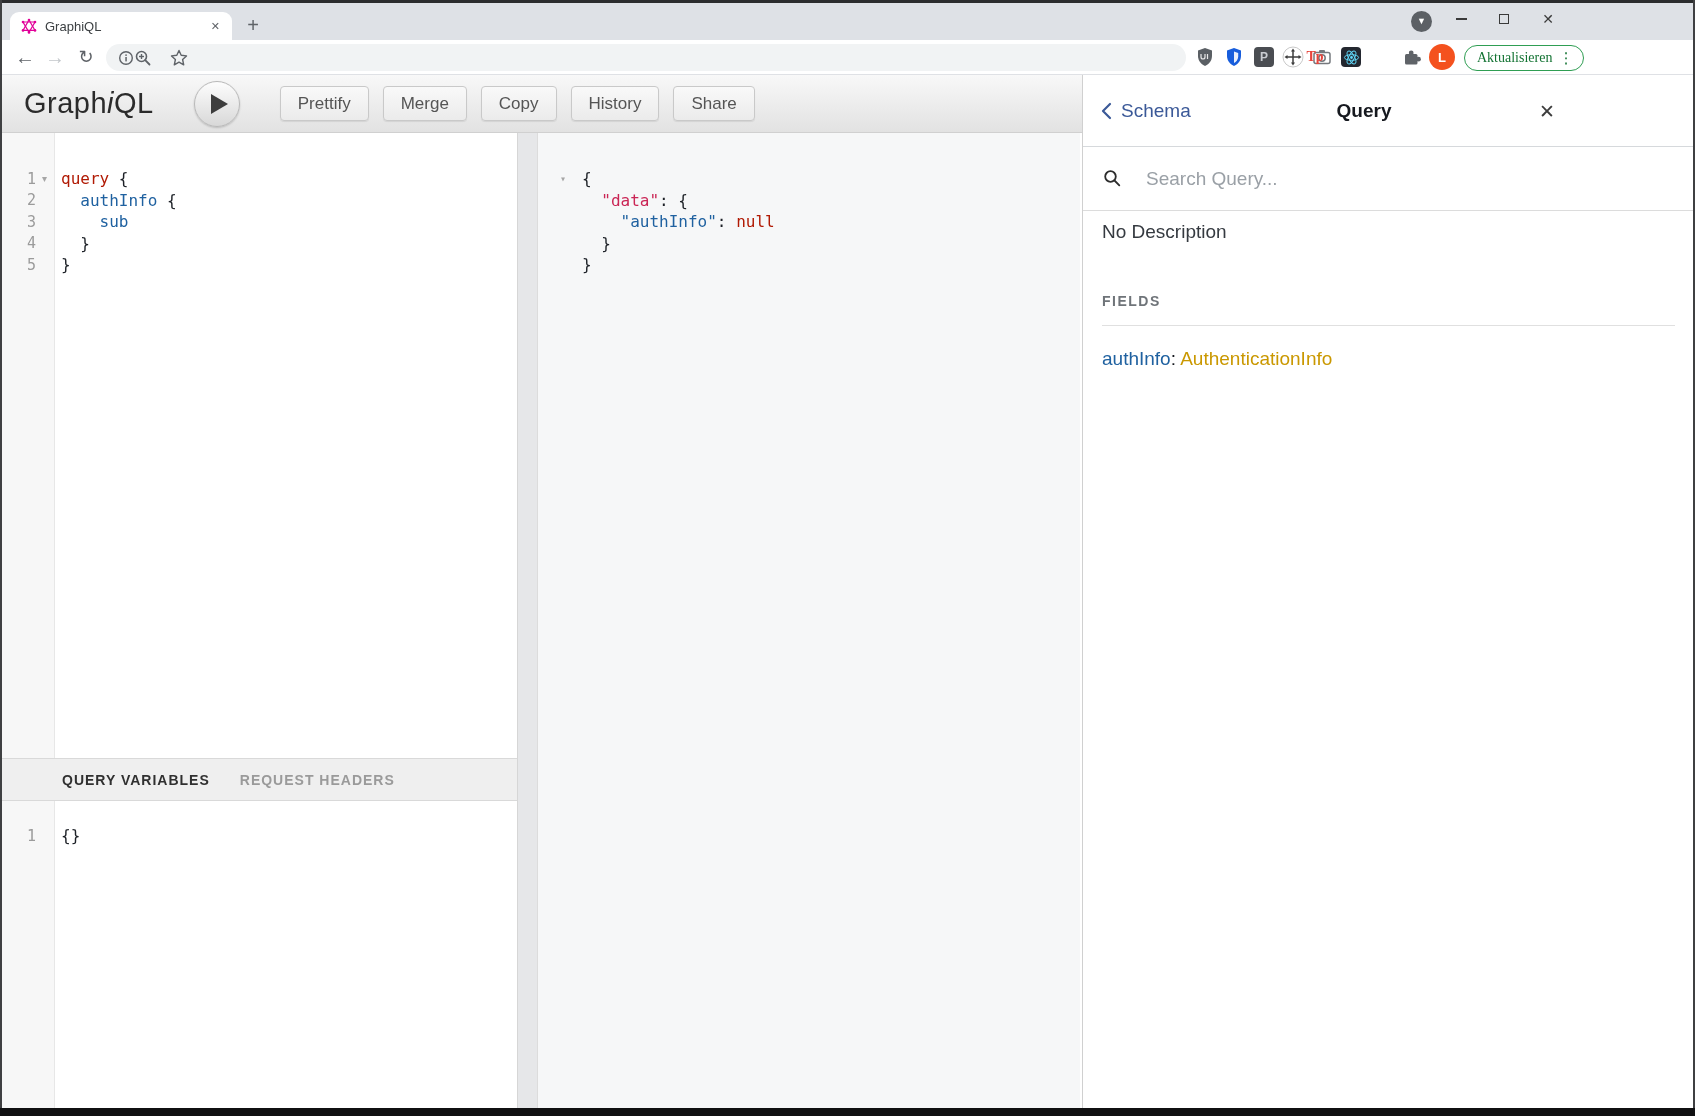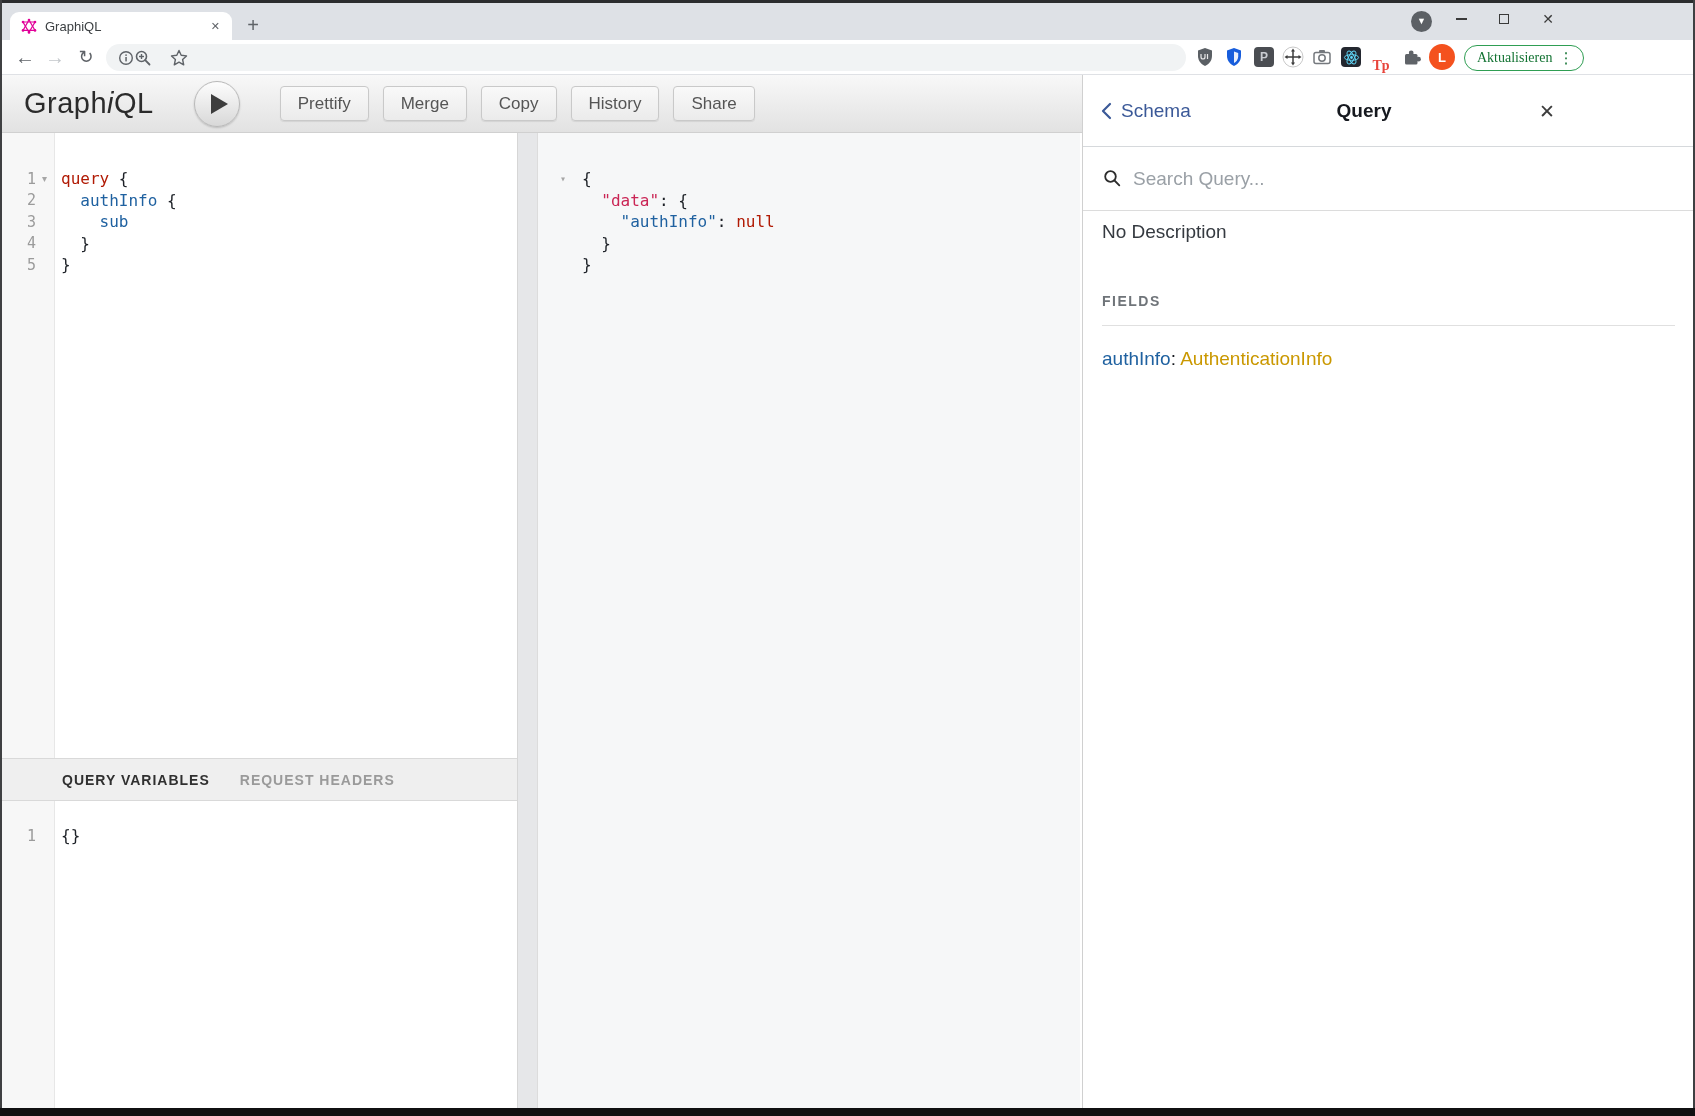--- a/index.html
+++ b/index.html
@@ -98,21 +98,21 @@
   .res-fold { position:absolute; left:22px; top:0; font-size:10px; color:#a6a6a6; }
 
   
   .docpanel { width:613px; background:#fff; border-left:1px solid #d0d0d0; display:flex; flex-direction:column; }
   .doc-header { height:72px; position:relative; border-bottom:1px solid #d6d9dc; flex-shrink:0; }
   .doc-back { position:absolute; left:18px; top:0; height:72px; display:flex; align-items:center; gap:9px; color:#3B5998; font-size:19px; }
   .doc-title { position:absolute; left:0; right:50px; top:0; height:72px; display:flex; align-items:center;
                justify-content:center; font-weight:bold; font-size:19px; color:#16191f; }
   .doc-close { position:absolute; right:140px; top:0; height:72px; display:flex; align-items:center;
                font-size:19px; color:#3c3c3c; }
-  .doc-search { height:64px; border-bottom:1px solid #dcdcdc; display:flex; align-items:center; padding:0 20px; gap:11px; flex-shrink:0; }
+  .doc-search { height:64px; border-bottom:1px solid #dcdcdc; display:flex; align-items:center; padding:0 20px; gap:24px; flex-shrink:0; }
   .doc-search input { border:none; outline:none; font-size:19px; color:#333; width:420px; background:transparent;
                       font-family:"Liberation Sans",sans-serif; }
   .doc-search input::placeholder { color:#9aa0a6; }
   .doc-body { padding:10px 20px 0 19px; }
   .no-desc { font-size:19px; color:#353a40; }
   .fields-h { margin-top:50px; font-size:14px; font-weight:bold; letter-spacing:1.5px; color:#6f7479;
               padding-bottom:16px; border-bottom:1px solid #e0e0e0; }
   .field-row { margin-top:22px; font-size:19px; }
   .f-name { color:var(--property,#1F61A0); }
   .f-sep { color:#16191f; }
@@ -223,21 +223,21 @@
         <svg width="17" height="17" viewBox="0 0 18 18">
             <g fill="none" stroke="#61dafb" stroke-width="1">
               <ellipse cx="9" cy="9" rx="7.5" ry="3"></ellipse>
               <ellipse cx="9" cy="9" rx="7.5" ry="3" transform="rotate(60 9 9)"></ellipse>
               <ellipse cx="9" cy="9" rx="7.5" ry="3" transform="rotate(120 9 9)"></ellipse>
             </g>
             <circle cx="9" cy="9" r="1.5" fill="#61dafb"></circle>
           </svg>
       </div>
     </div>
-    <div class="ext" style="left:1368px;align-items:flex-end;">
+    <div class="ext" style="left:1302px;">
       <span class="tp">Tp</span>
     </div>
     <div class="ext" style="left:1398px;">
       <svg width="19" height="19" viewBox="0 0 19 19" fill="#5f6368">
           <rect x="3" y="6" width="12.5" height="10.5" rx="1.5"></rect>
           <circle cx="9.2" cy="5" r="2.4"></circle>
           <circle cx="16.5" cy="11.2" r="2.4"></circle>
         </svg>
     </div>
     <div class="ext" style="left:1427px;width:30px;">

